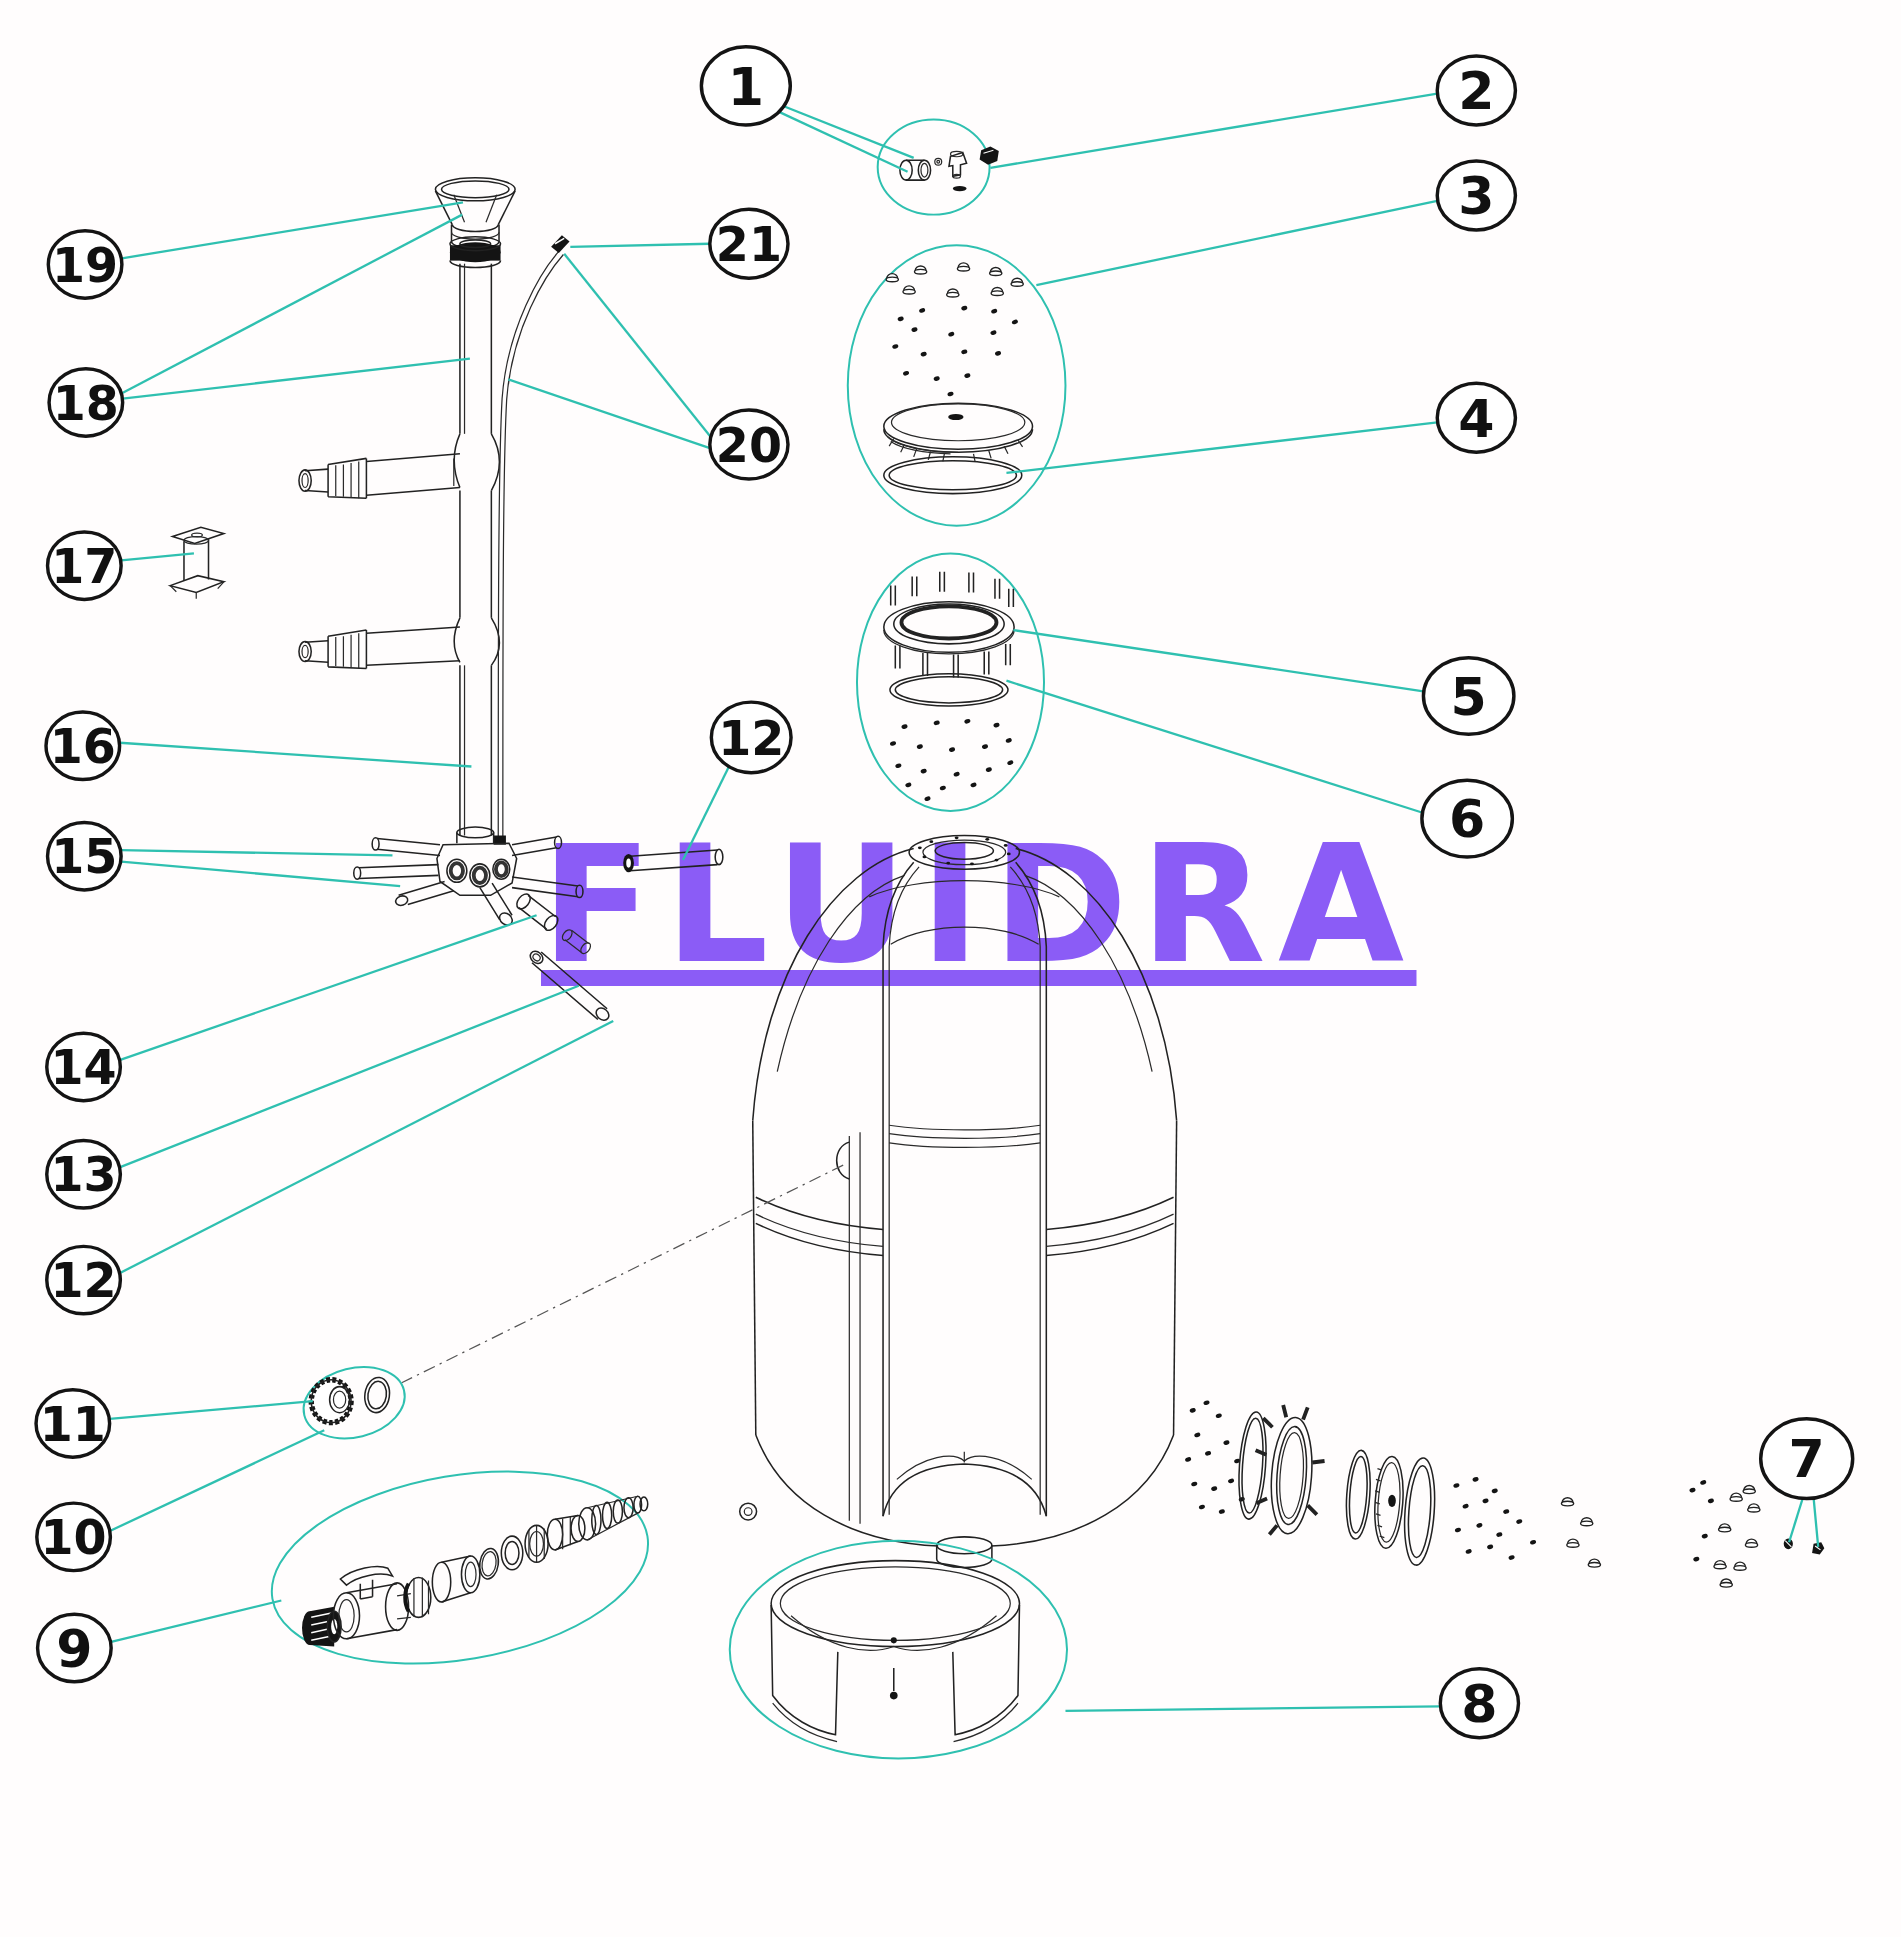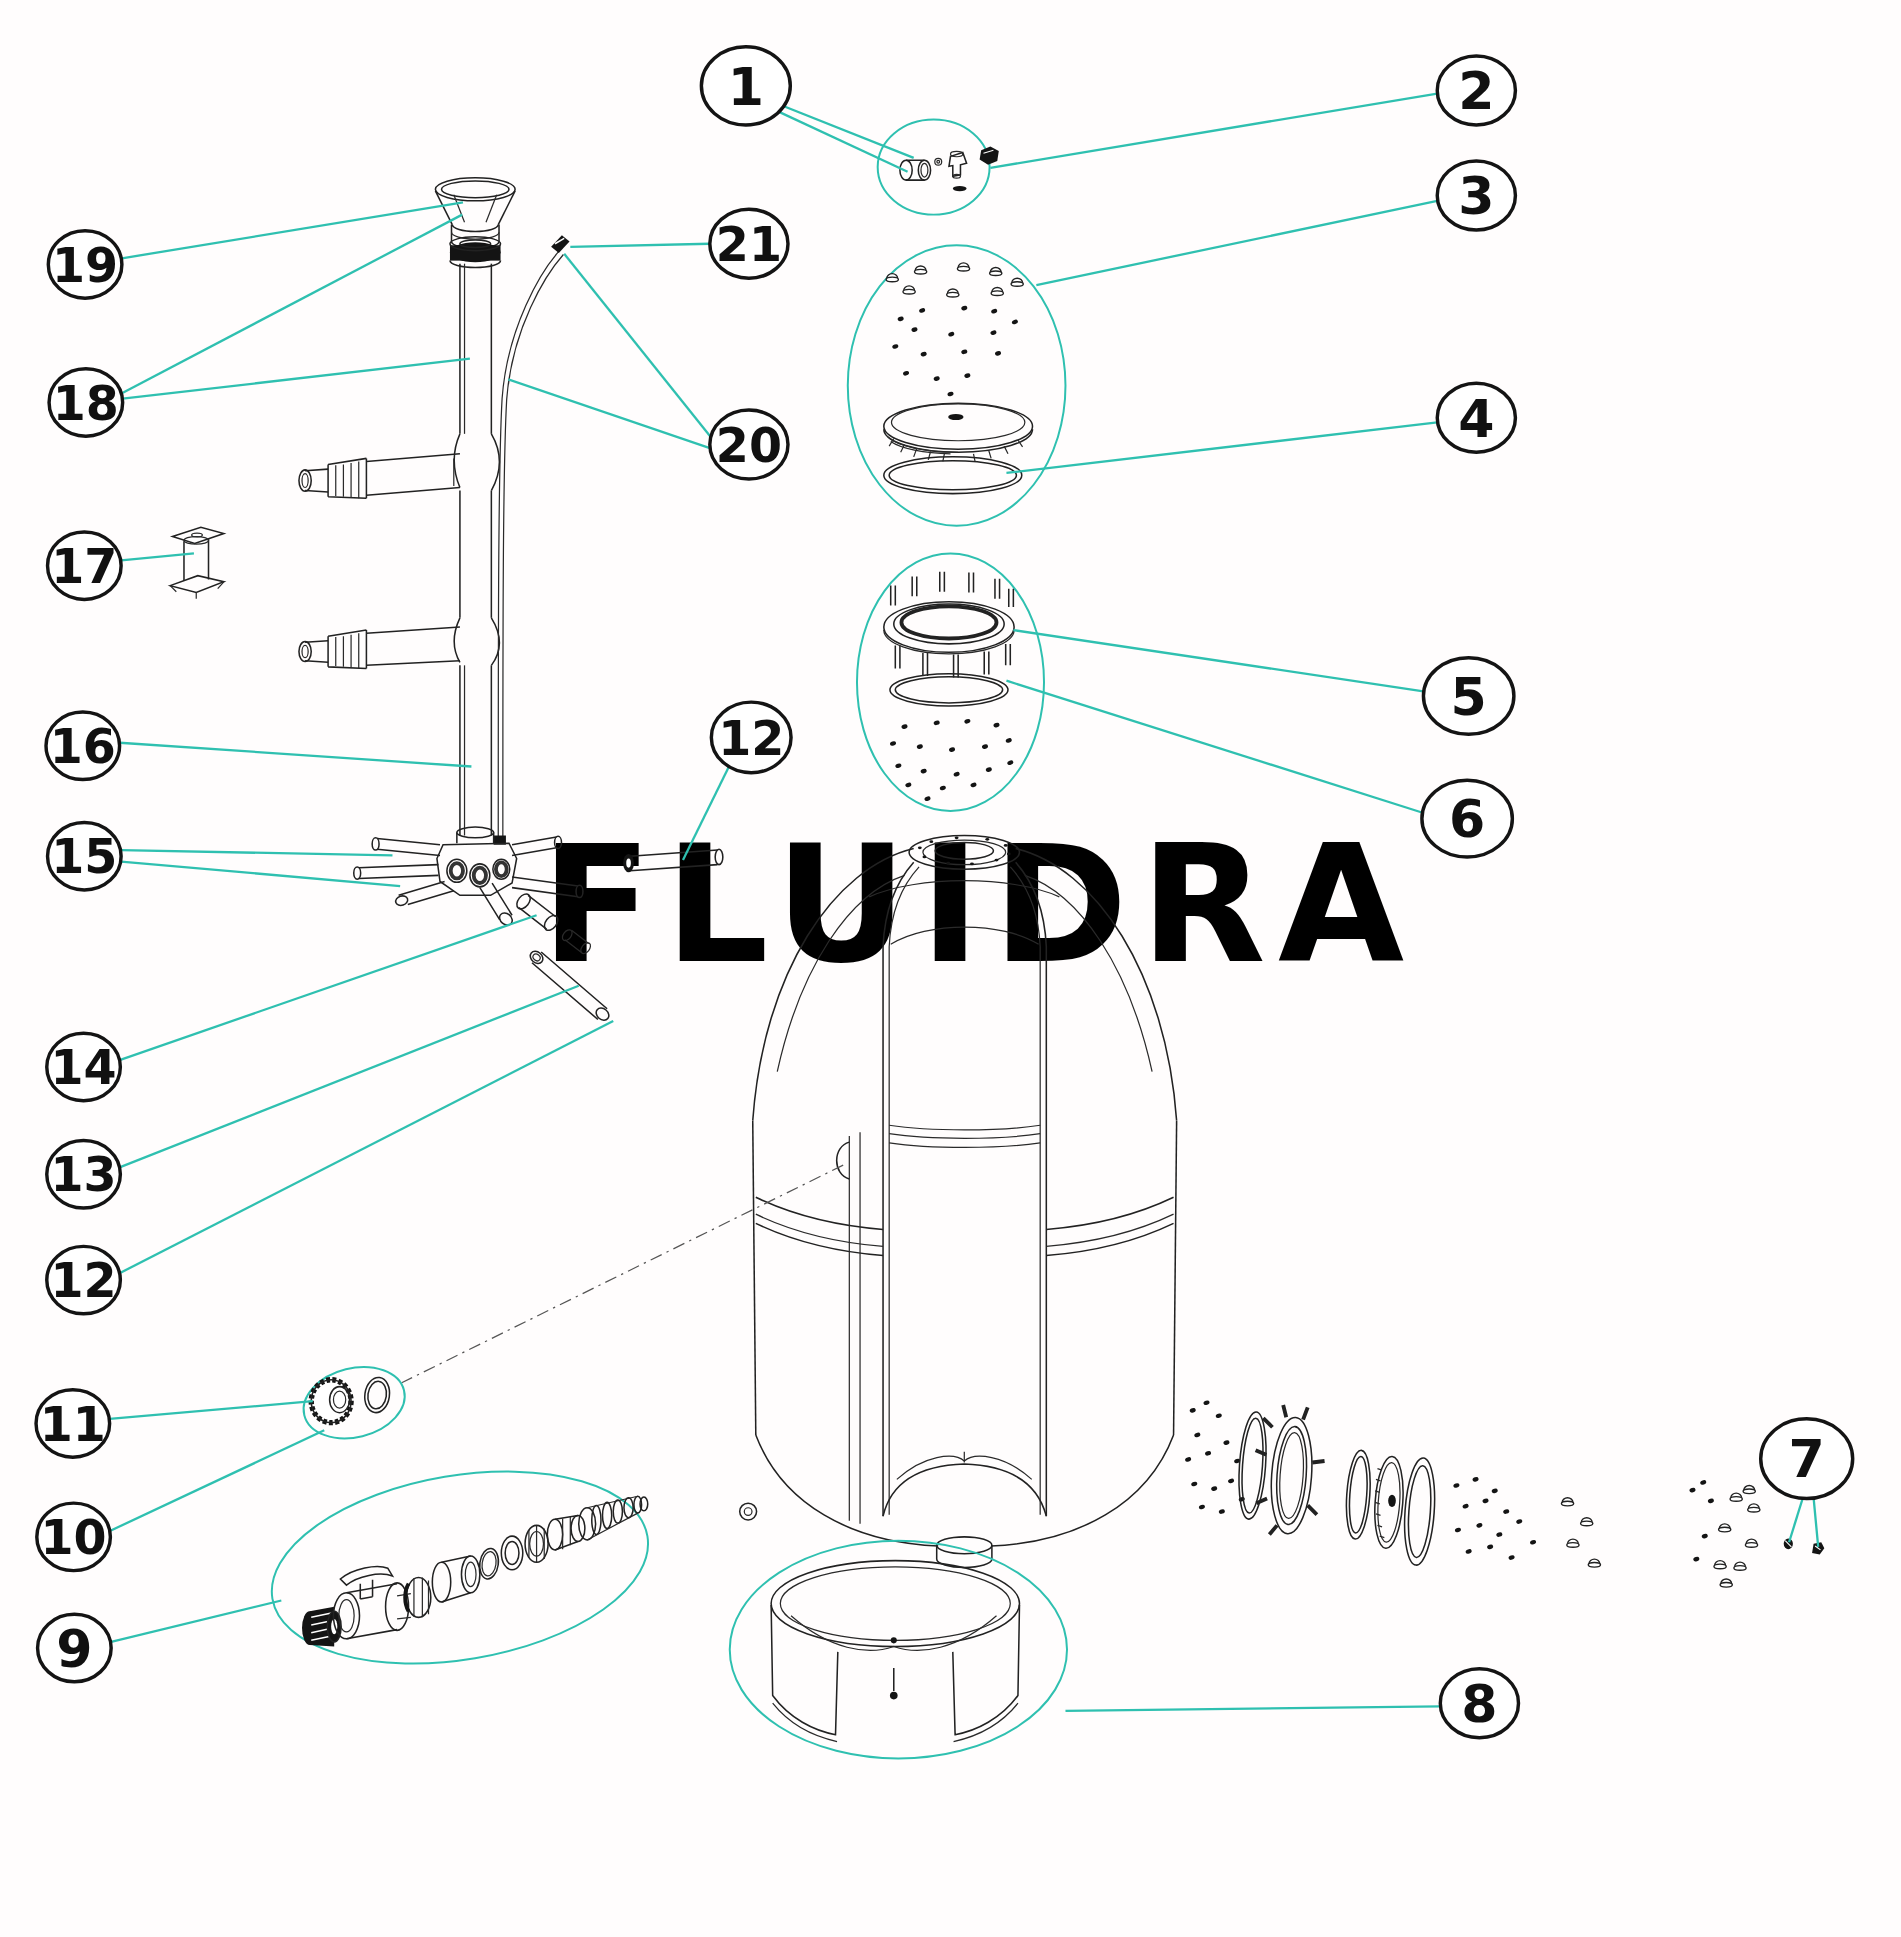--- a/index.html
+++ b/index.html
@@ -1,19 +1,19 @@
 <!DOCTYPE html>
 <html style="font-size:12.3px"><head>
 <meta charset="utf-8">
 <style>
   html,body{margin:0;padding:0;background:#fff;}
   .stage{position:relative;width:1901px;height:1937px;background:#fffdfd;overflow:hidden;
          font-family:"DejaVu Sans","Liberation Sans",sans-serif;}
   .watermark{position:absolute;left:541px;top:810px;font-size:163px;font-weight:bold;
-             letter-spacing:12.3px;color:#000000;white-space:nowrap;user-select:none;}
+             letter-spacing:12.3px;color:#8b5cf6;white-space:nowrap;user-select:none;text-decoration:underline;}
   svg.art{position:absolute;left:0;top:0;}
   svg .ink{stroke:#222;fill:none;stroke-width:2;}
   svg .ink15{stroke:#2a2a2a;fill:none;stroke-width:1.6;}
   svg .teal{stroke:#2fc0b0;fill:none;stroke-width:2.6;}
   svg .dark{fill:#141414;stroke:none;}
   svg text.balloon-num{font-family:"DejaVu Sans","Liberation Sans",sans-serif;font-weight:bold;
                        fill:#111;text-anchor:middle;}
 </style>
 </head>
 <body>

